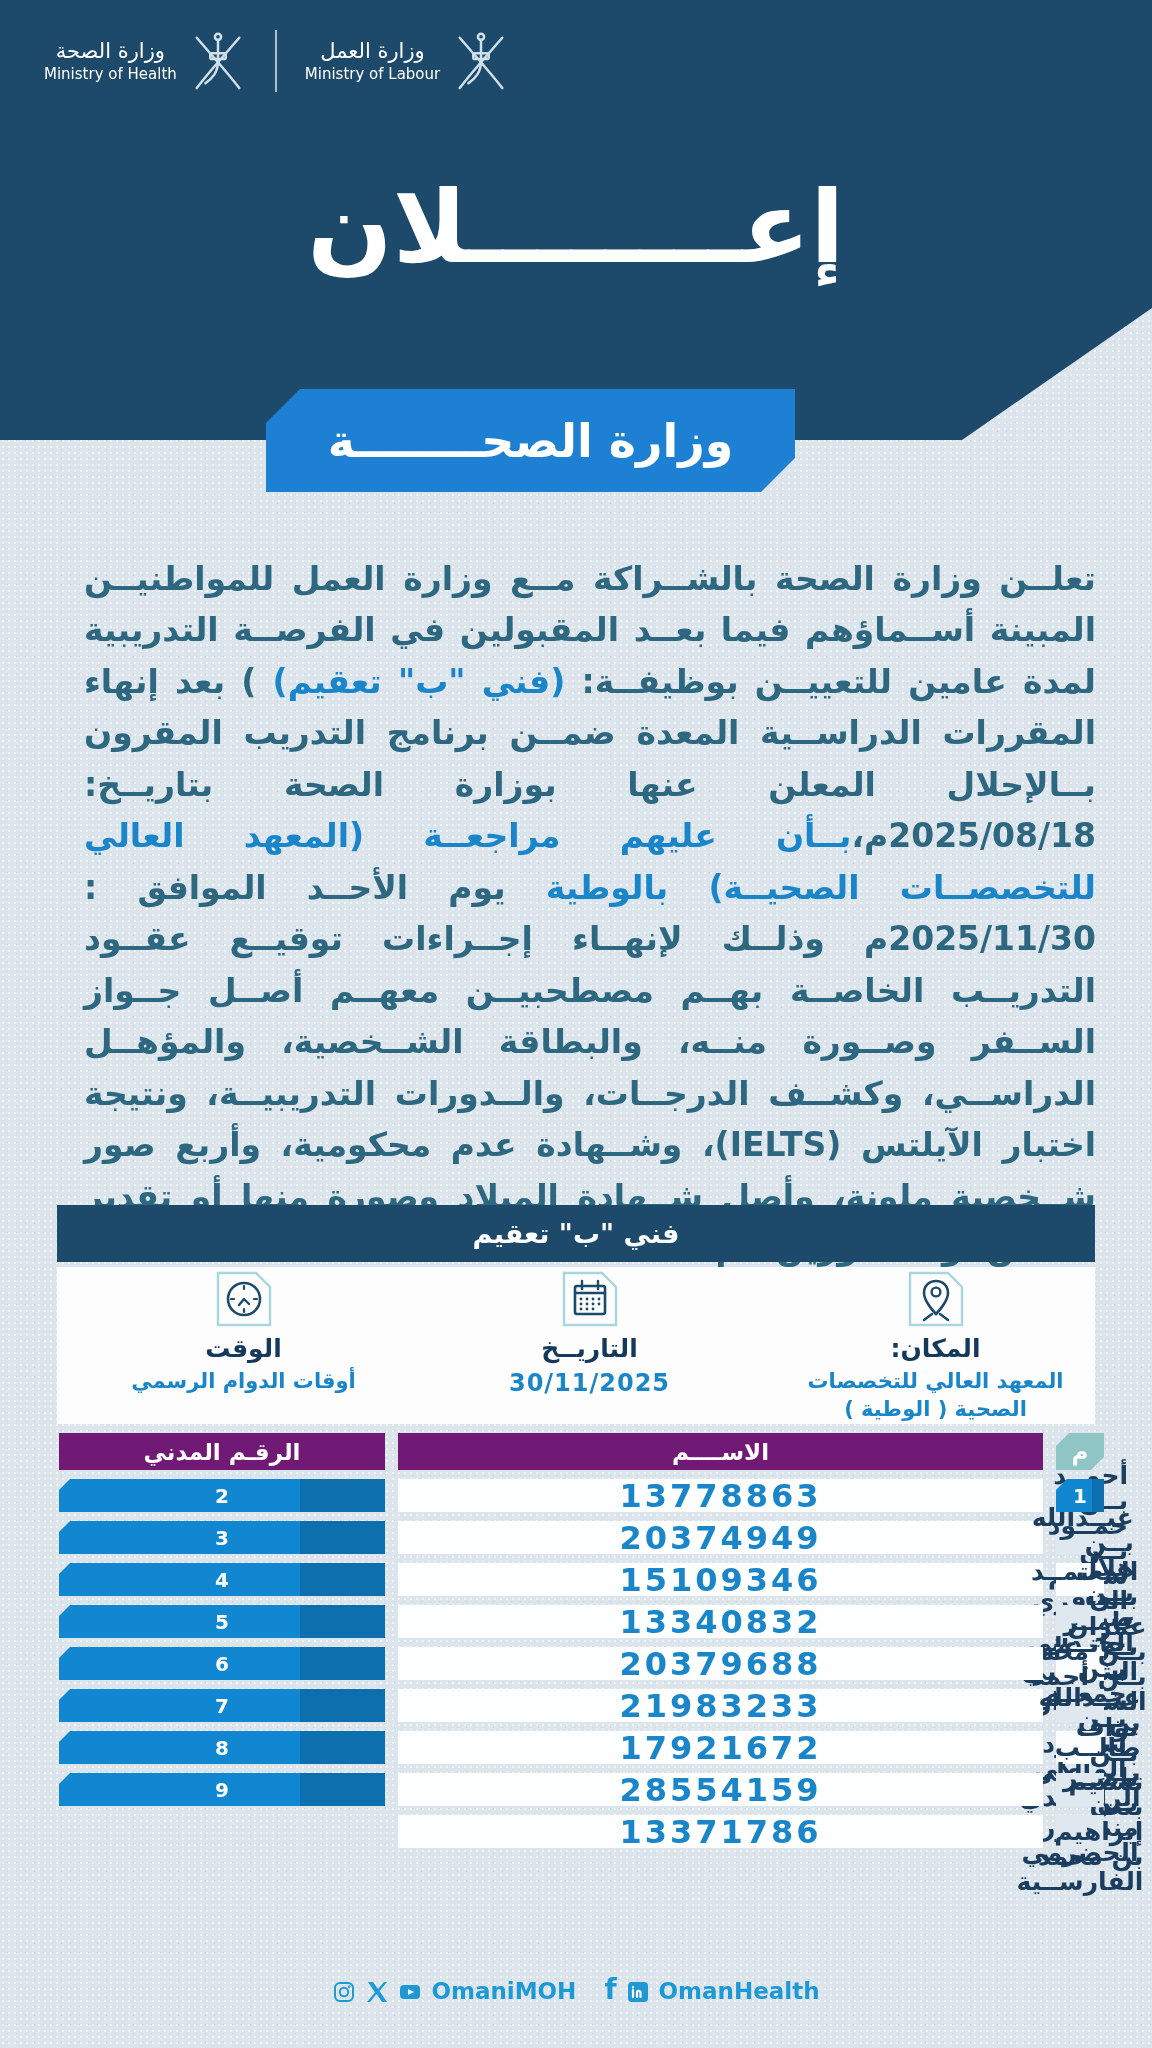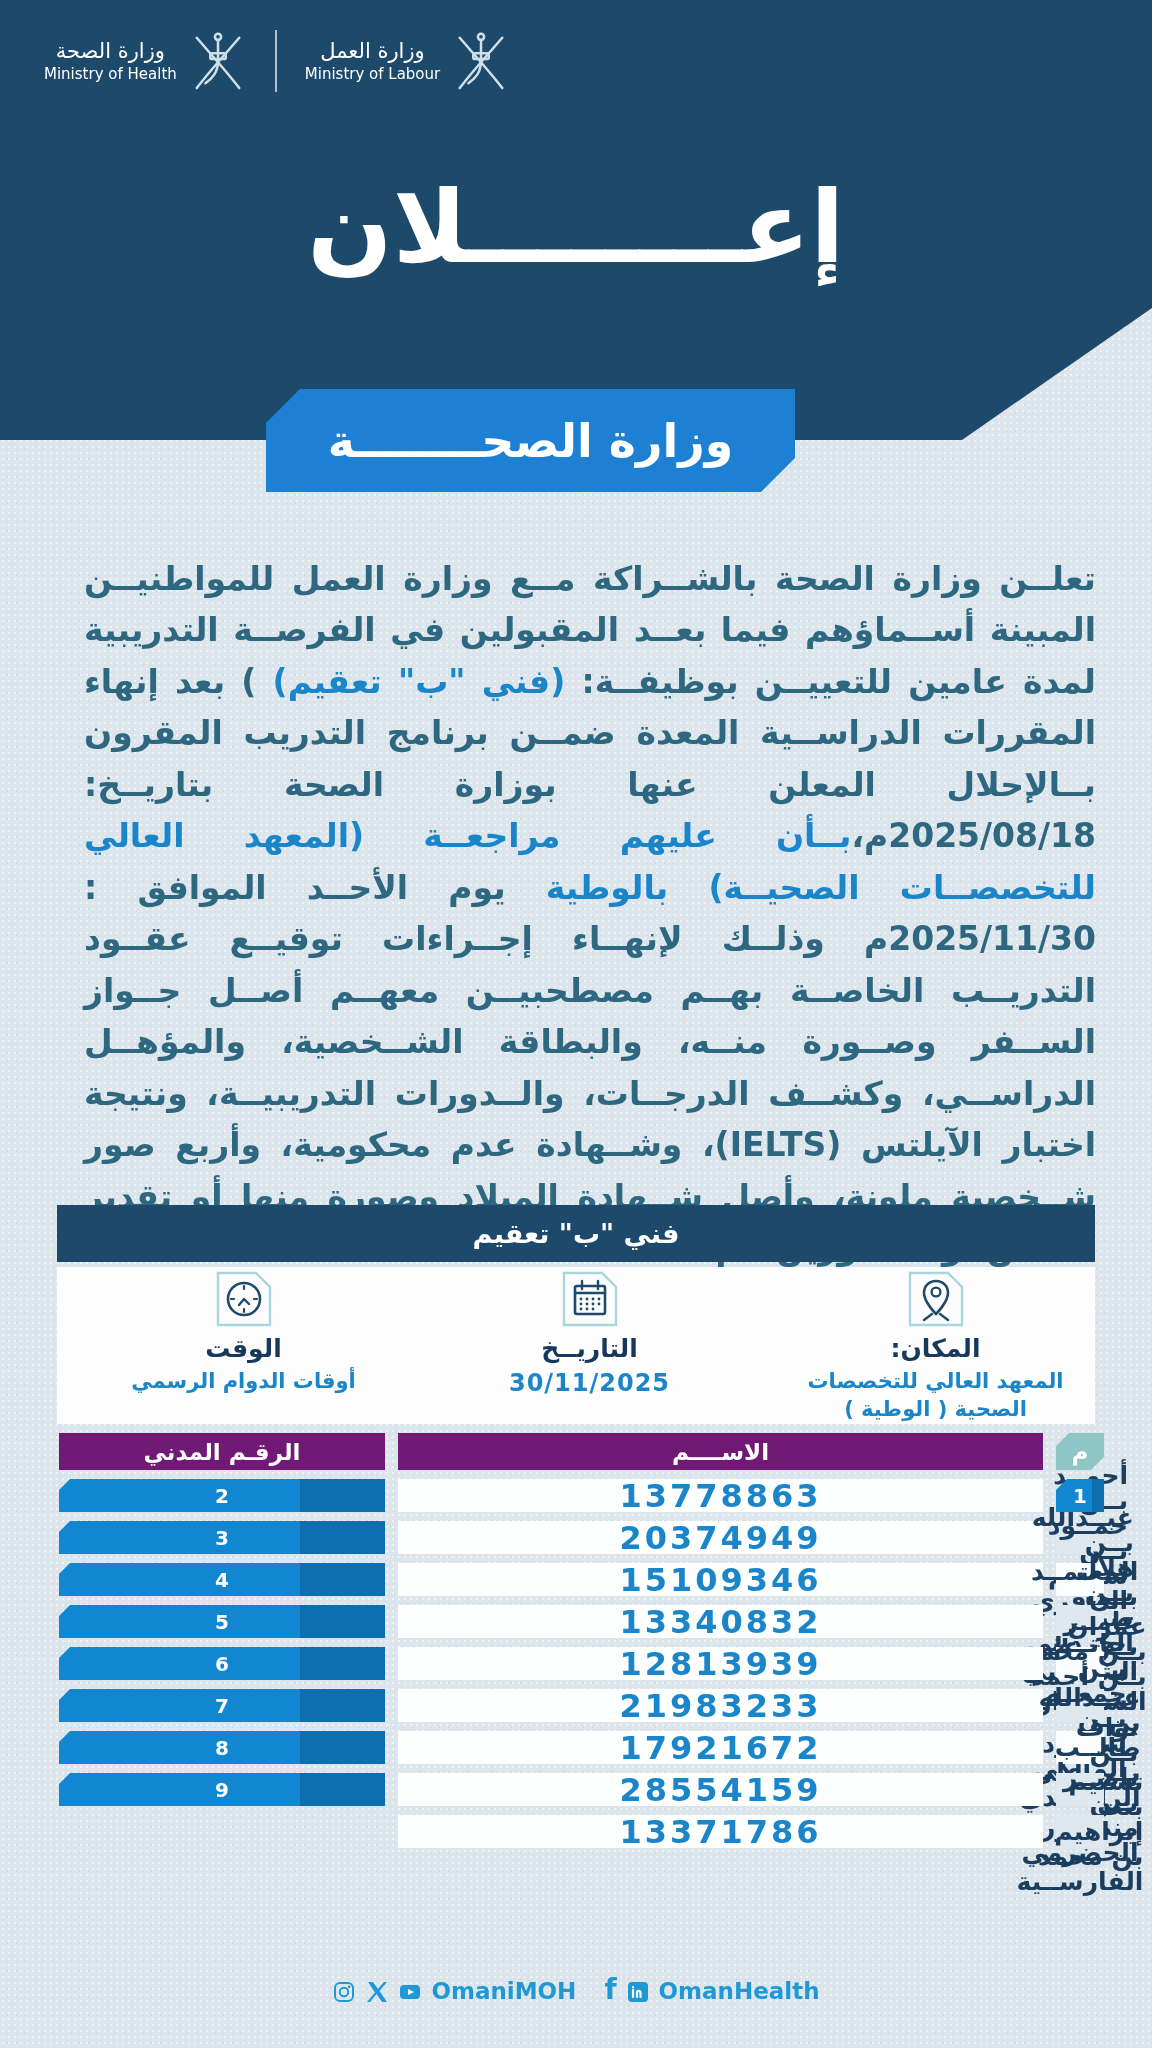--- a/index.html
+++ b/index.html
@@ -176,21 +176,21 @@
     <div class="badge">3</div>
     <div class="name-cell">عبــدالله بــن هلال بــن صبــاح الجرداني</div>
     <div class="civil-cell">15109346</div>
 
     <div class="badge">4</div>
     <div class="name-cell alt">المعتمــد بــن عامــر بــن علي الشــبيبي</div>
     <div class="civil-cell">13340832</div>
 
     <div class="badge">5</div>
     <div class="name-cell">عمران بــن محمد بــن أحمد الشــيزاوي</div>
-    <div class="civil-cell">12813939</div>
+    <div class="civil-cell">20379688</div>
 
     <div class="badge">6</div>
     <div class="name-cell alt">حاتــم بــن جمعــه بــن ســعود المالكي</div>
     <div class="civil-cell">21983233</div>
 
     <div class="badge">7</div>
     <div class="name-cell">عبــدالله بن طالــب بــن علي الراشــدي</div>
     <div class="civil-cell">17921672</div>
 
     <div class="badge">8</div>

